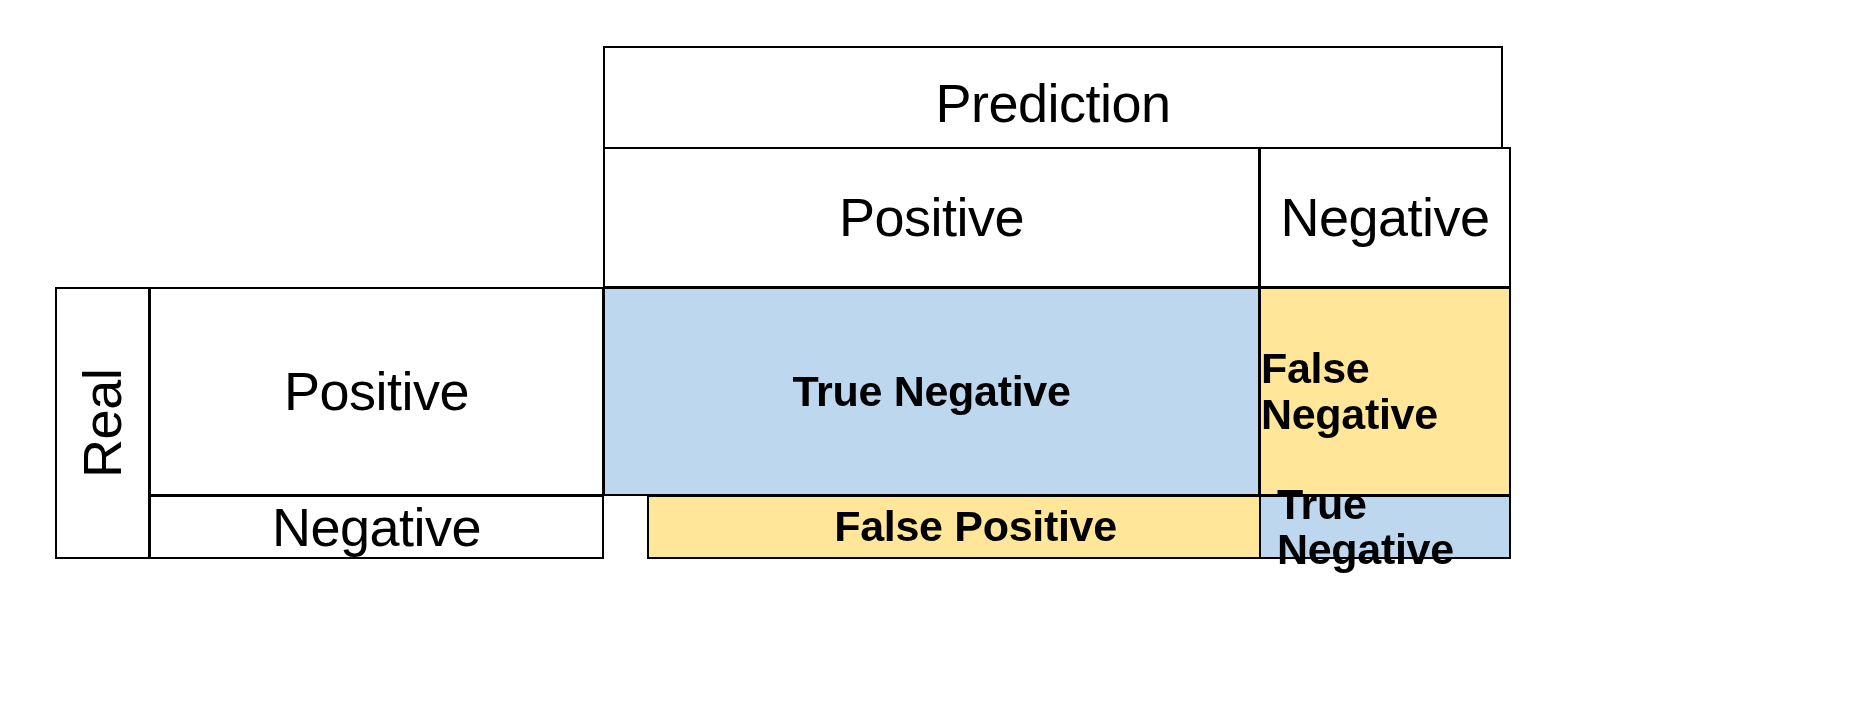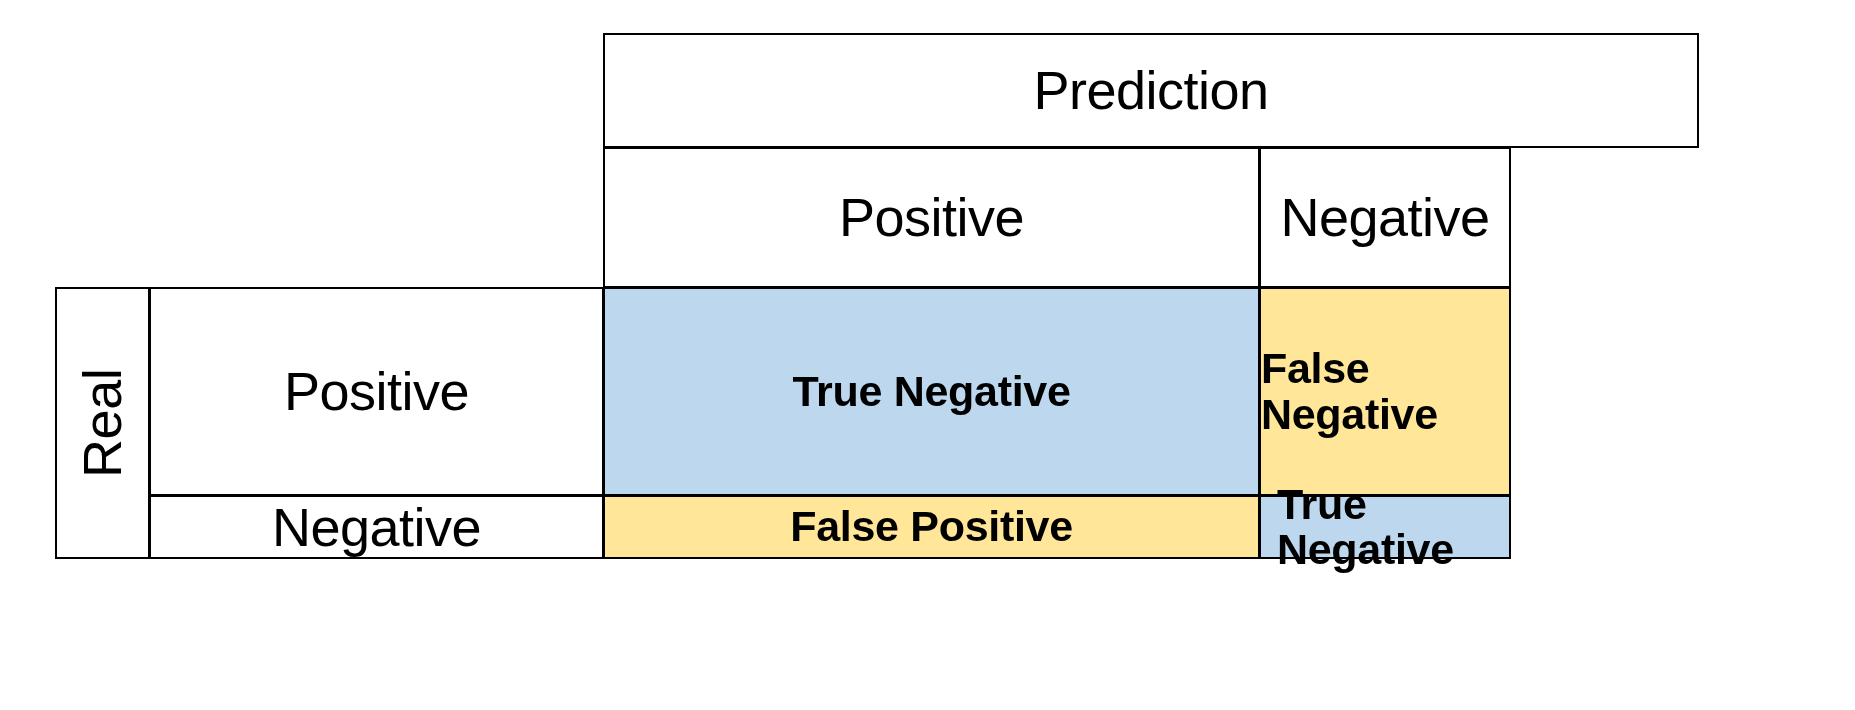--- a/index.html
+++ b/index.html
@@ -39,22 +39,22 @@
   }
   .txt-bold {
     font-size: 43px;
     font-weight: 700;
     letter-spacing: -0.3px;
   }
 
   
   #prediction-header {
     left: 603px;
-    top: 33px;
-    width: 1096px;
+    top: 46px;
+    width: 900px;
     height: 115px;
   }
   #col-head-positive {
     left: 603px;
     top: 147px;
     width: 657px;
     height: 141px;
   }
   #col-head-negative {
     left: 1259px;
@@ -132,17 +132,17 @@
   </div>
 
   <div class="cell txt-regular" id="row-head-positive">Positive</div>
 
   <div class="cell txt-regular" id="row-head-negative">Negative</div>
 
   <div class="cell txt-bold" id="cell-tp" style="background: rgb(189, 215, 238);">True Negative</div>
 
   <div class="cell txt-bold" id="cell-fn" style="background: rgb(255, 230, 153);">False Negative</div>
 
-  <div class="cell txt-bold" id="cell-fp" style="background: rgb(255, 230, 153);">False Positive</div>
+  <div class="cell txt-bold" id="cell-fp" style="background: rgb(255, 230, 153); margin-left: 44px;">False Positive</div>
 
   <div class="cell txt-bold" id="cell-tn" style="background: rgb(189, 215, 238);">True Negative</div>
 
 </div>
 
 </body></html>

